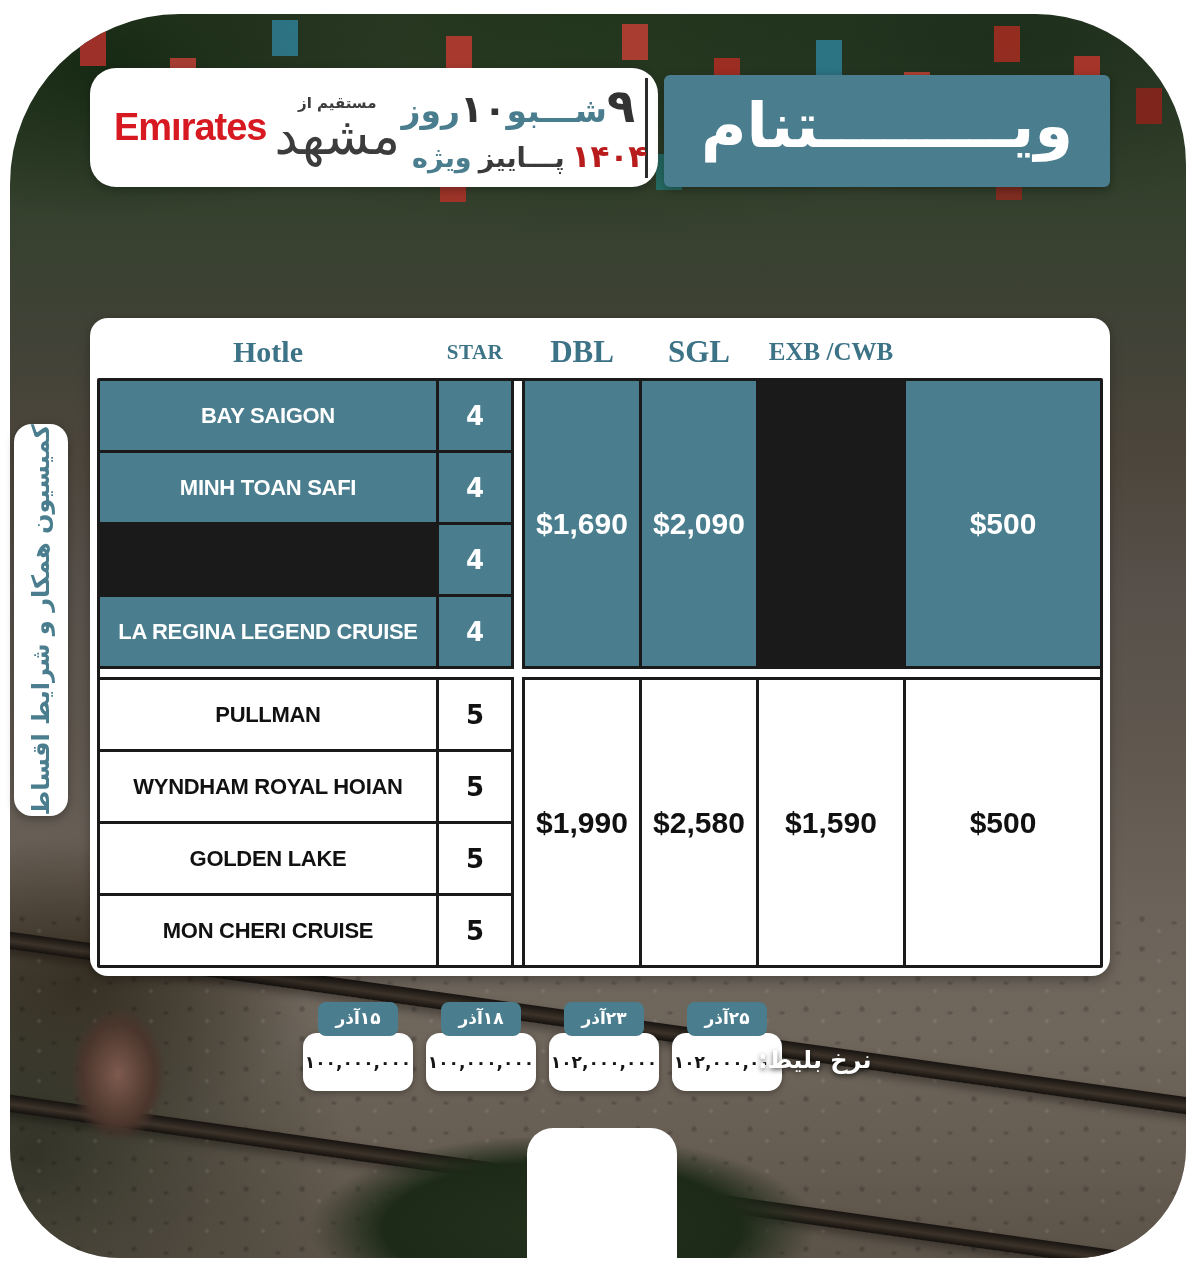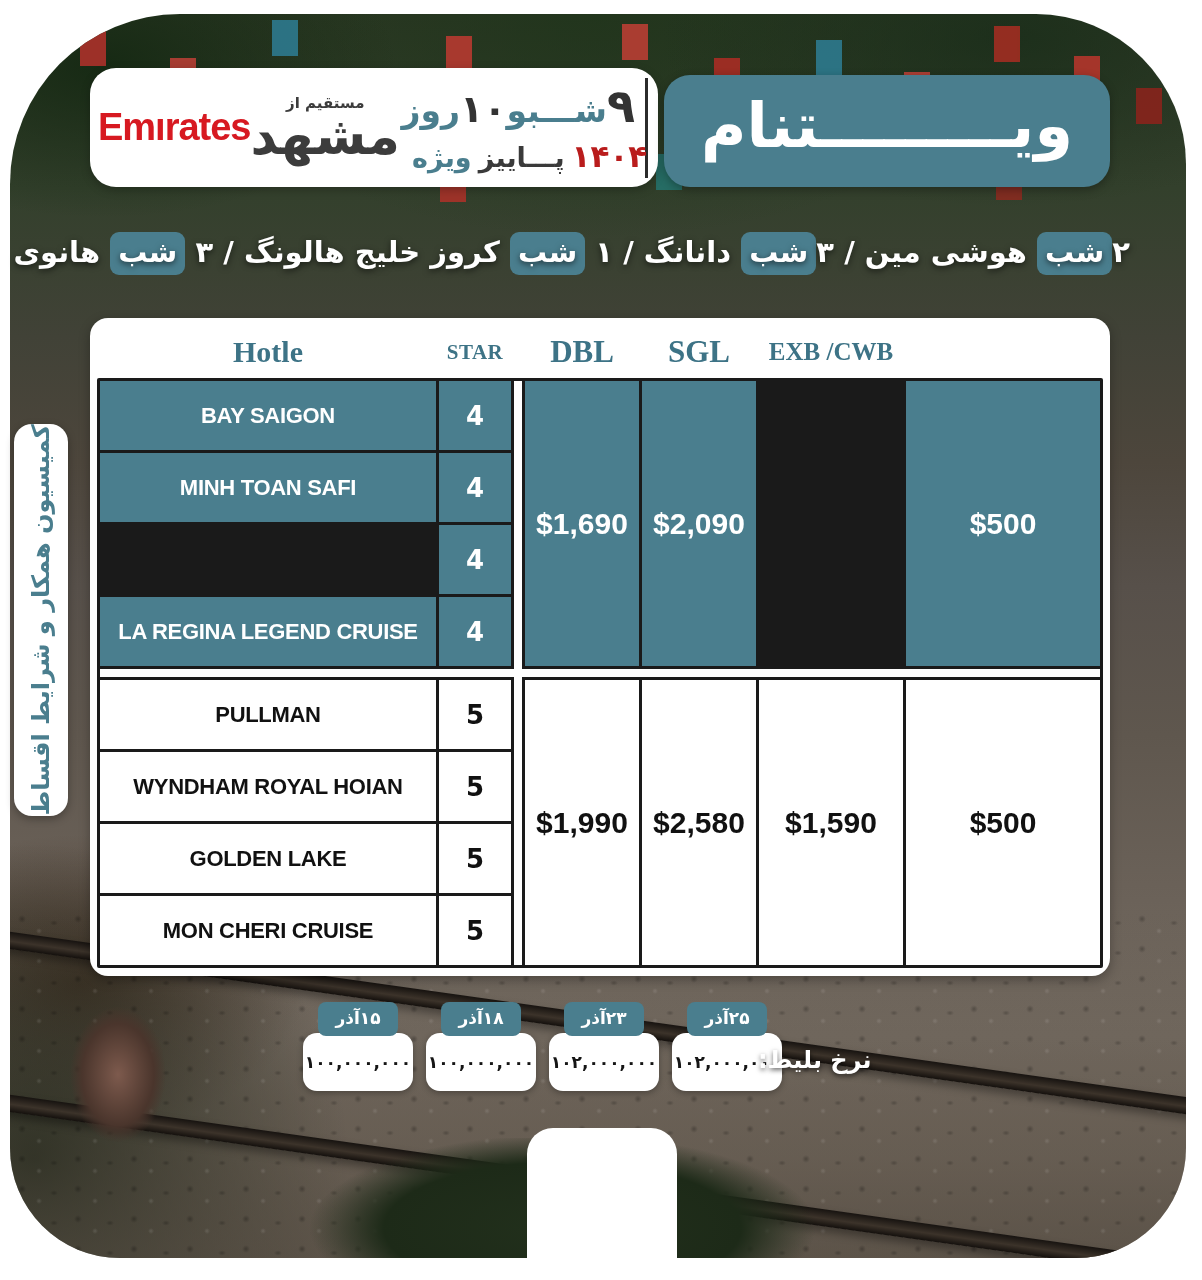--- a/index.html
+++ b/index.html
@@ -52,25 +52,25 @@
   .dur-top .word { color:#4a7e8e; font-weight:700; font-size:33px; }
   .dur-top .num10 { color:#333; font-weight:700; font-size:38px; }
   .dur-rule { height:3.5px; background:#2b2b2b; width:100%; }
   .dur-bottom { direction:ltr; text-align:center; white-space:nowrap; line-height:40px; height:42px; }
   .dur-bottom span { display:inline-block; }
   .dur-bottom .w1 { color:#4a7e8e; font-weight:700; font-size:27px; margin-right:7px; }
   .dur-bottom .w2 { color:#3a3a3a; font-weight:700; font-size:27px; margin-right:7px; }
   .dur-bottom .yr { color:#b91c1c; font-weight:700; font-size:31px; }
   .city-block { flex:1; text-align:center; color:#3c3c3c; padding-right:12px; }
   .direct { font-size:15px; font-weight:700; }
-  .city { font-size:52px; font-weight:700; line-height:52px; margin-top:-2px;text-align:right; }
+  .city { font-size:52px; font-weight:400; line-height:52px; margin-top:-2px;text-align:right; }
   .brand { width:190px; text-align:center; color:#d71921; font-weight:700; font-size:38px;
            letter-spacing:-1px; font-family:"Liberation Sans","DejaVu Sans",sans-serif; }
   .vn-box { position:absolute; left:664px; top:75px; width:446px; height:112px; background:#4a7e8e;
-            border-radius:26px; display:flex; align-items:center; justify-content:center;
+            border-radius:6px; display:flex; align-items:center; justify-content:center;
             box-shadow:0 3px 10px rgba(0,0,0,.3); }
   .vn-box .t { color:#fff; font-weight:700; font-size:62px; line-height:100px; direction:rtl;
                white-space:nowrap; padding-bottom:10px; }
 
   
   .itinerary { position:absolute; left:70px; top:226px; width:1060px; text-align:center; direction:rtl;
                color:#fff; font-weight:700; font-size:29px; line-height:52px;
                text-shadow:0 2px 6px rgba(0,0,0,.6); white-space:nowrap; }
   .itinerary .hl { background:#4a7e8e; border-radius:9px; padding:3px 8px 6px; }
 
@@ -143,21 +143,20 @@
       <div class="direct">مستقیم از</div>
       <div class="city">مشهد</div>
     </div>
     <div class="brand">Emırates</div>
   </div>
 
   <div class="vn-box">
     <div class="t">ویـــــــــتنام</div>
   </div>
 
-  <div class="itinerary"><span>۲</span><span class="hl">شب</span><span> هوشی مین / </span><span>۳</span><span class="hl">شب</span><span> دانانگ / </span><span>۱ </span><span class="hl">شب</span><span> کروز خلیج هالونگ / </span><span>۳ </span><span class="hl">شب</span><span> هانوی</span></div>
 
   <div class="table-card">
     <div class="thead">
       <div class="th-hotel">Hotle</div>
       <div class="th-star">STAR</div>
       <div></div>
       <div class="th-dbl">DBL</div>
       <div class="th-sgl">SGL</div>
       <div class="th-exb">EXB /CWB</div>
     </div>

